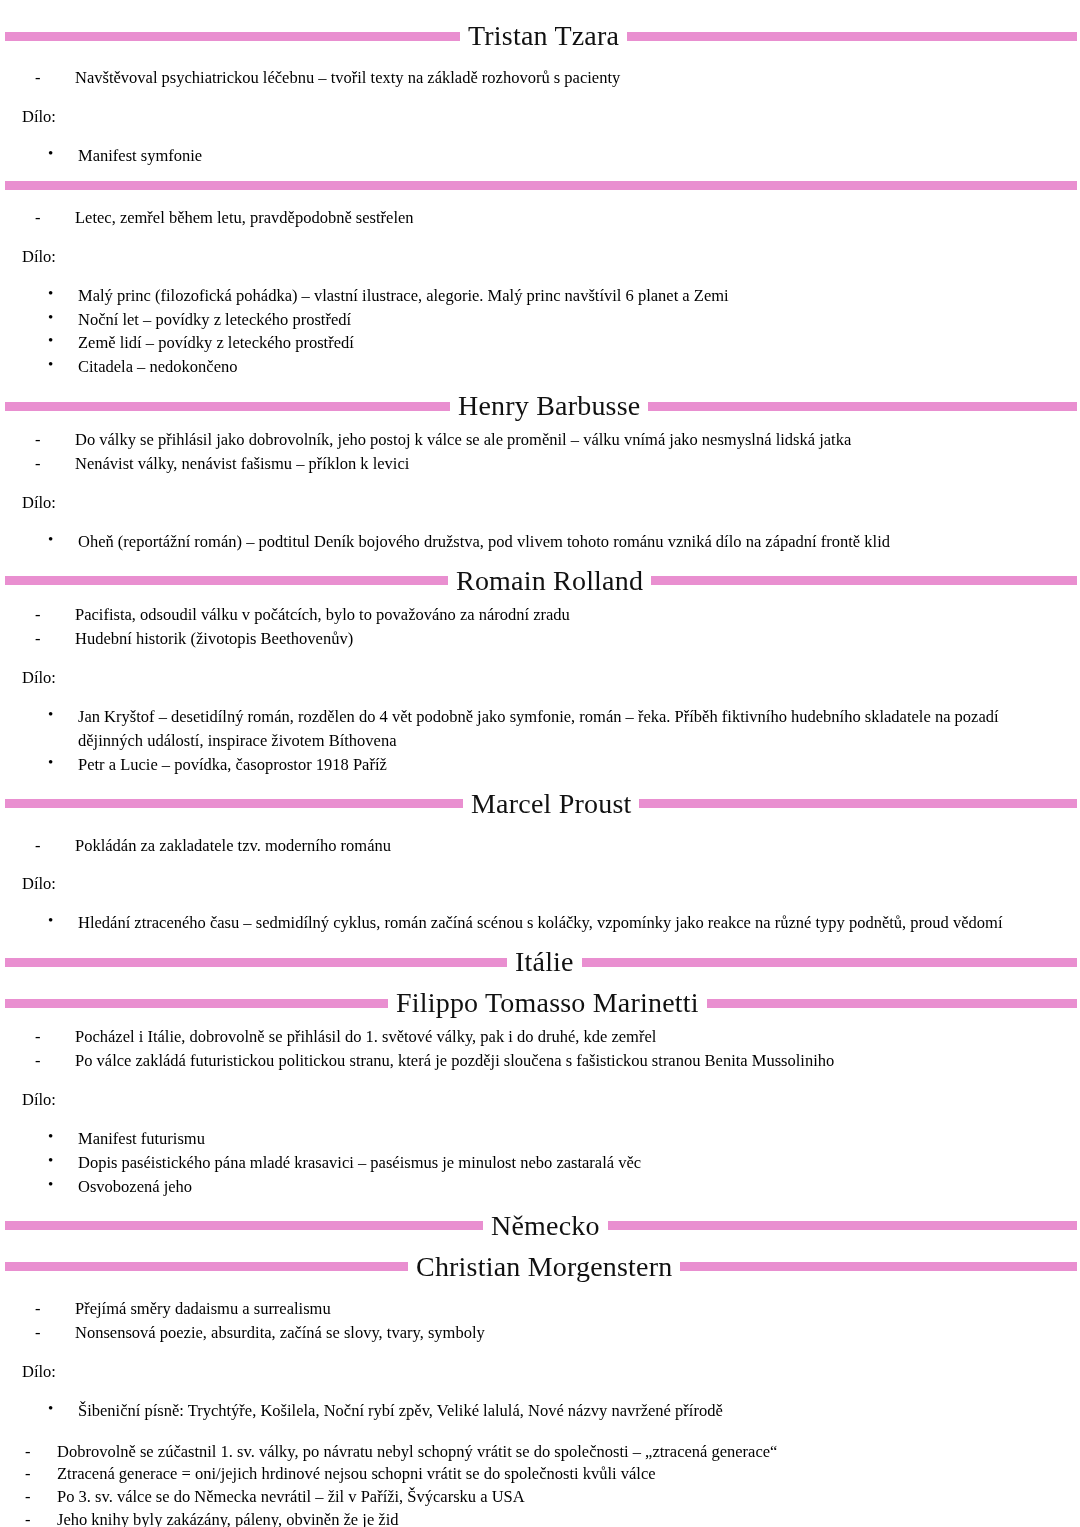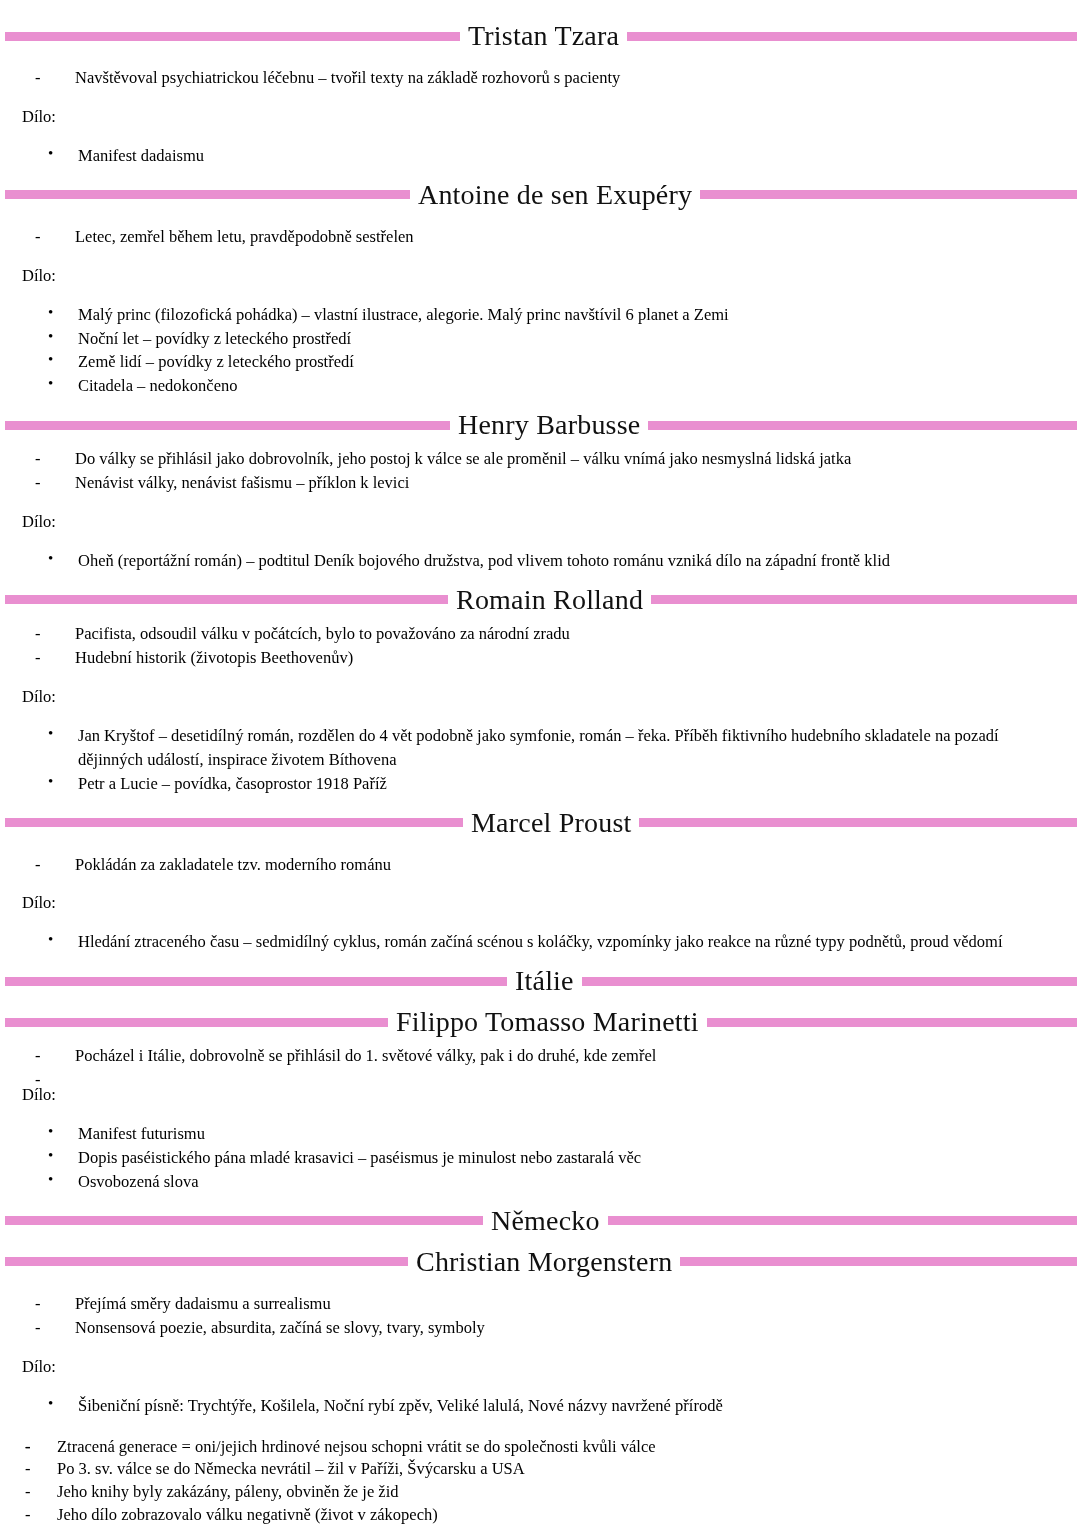--- a/index.html
+++ b/index.html
@@ -134,28 +134,27 @@
   </div>
   <div class="section">
     <div class="sp-2"></div>
     <div class="dash-list">
       <p class="dash-item"><span class="marker">-</span><span>Navštěvoval psychiatrickou léčebnu – tvořil texty na základě rozhovorů s pacienty</span></p>
     </div>
     <div class="sp-1"></div>
     <p class="dilo-label">Dílo:</p>
     <div class="sp-1"></div>
     <div class="bullet-list">
-      <p class="bullet-item"><span class="marker">•</span><span>Manifest dadaismu</span></p>
+      <p class="bullet-item"><span class="marker">•</span><span>Manifest symfonie</span></p>
     </div>
     <div class="sp-5"></div>
   </div>
 
   <div class="heading" data-hw="exupery">
     <span class="rule rule-left"></span>
-    <span class="htitle">Antoine de sen Exupéry</span>
     <span class="rule rule-right"></span>
   </div>
   <div class="section">
     <div class="sp-2"></div>
     <div class="dash-list">
       <p class="dash-item"><span class="marker">-</span><span>Letec, zemřel během letu, pravděpodobně sestřelen</span></p>
     </div>
     <div class="sp-1"></div>
     <p class="dilo-label">Dílo:</p>
     <div class="sp-1"></div>
@@ -237,29 +236,29 @@
 
   <div class="heading" data-hw="marinetti">
     <span class="rule rule-left"></span>
     <span class="htitle">Filippo Tomasso Marinetti</span>
     <span class="rule rule-right"></span>
   </div>
   <div class="section">
     <div class="sp-3"></div>
     <div class="dash-list">
       <p class="dash-item"><span class="marker">-</span><span>Pocházel i Itálie, dobrovolně se přihlásil do 1. světové války, pak i do druhé, kde zemřel</span></p>
-      <p class="dash-item"><span class="marker">-</span></p>
+      <p class="dash-item"><span class="marker">-</span><span>Po válce zakládá futuristickou politickou stranu, která je později sloučena s fašistickou stranou Benita Mussoliniho</span></p>
     </div>
     <div class="sp-1"></div>
     <p class="dilo-label">Dílo:</p>
     <div class="sp-1"></div>
     <div class="bullet-list">
       <p class="bullet-item"><span class="marker">•</span><span>Manifest futurismu</span></p>
       <p class="bullet-item"><span class="marker">•</span><span>Dopis paséistického pána mladé krasavici – paséismus je minulost nebo zastaralá věc</span></p>
-      <p class="bullet-item"><span class="marker">•</span><span>Osvobozená slova</span></p>
+      <p class="bullet-item"><span class="marker">•</span><span>Osvobozená jeho</span></p>
     </div>
     <div class="sp-5"></div>
   </div>
 
   <div class="heading" data-hw="nemecko">
     <span class="rule rule-left"></span>
     <span class="htitle">Německo</span>
     <span class="rule rule-right"></span>
   </div>
   <div class="sp-5"></div>
@@ -280,21 +279,21 @@
     <div class="sp-1"></div>
     <div class="bullet-list">
       <p class="bullet-item"><span class="marker">•</span><span>Šibeniční písně: Trychtýře, Košilela, Noční rybí zpěv, Veliké lalulá, Nové názvy navržené přírodě</span></p>
     </div>
     <div class="sp-5"></div>
   </div>
 
   <div class="section tight">
     <div class="sp-4"></div>
     <div class="dash-list">
-      <p class="dash-item"><span class="marker">-</span></p>
+      <p class="dash-item"><span class="marker">-</span><span>Dobrovolně se zúčastnil 1. sv. války, po návratu nebyl schopný vrátit se do společnosti – „ztracená generace“</span></p>
       <p class="dash-item"><span class="marker">-</span><span>Ztracená generace = oni/jejich hrdinové nejsou schopni vrátit se do společnosti kvůli válce</span></p>
       <p class="dash-item"><span class="marker">-</span><span>Po 3. sv. válce se do Německa nevrátil – žil v Paříži, Švýcarsku a USA</span></p>
       <p class="dash-item"><span class="marker">-</span><span>Jeho knihy byly zakázány, páleny, obviněn že je žid</span></p>
       <p class="dash-item"><span class="marker">-</span><span>Jeho dílo zobrazovalo válku negativně (život v zákopech)</span></p>
     </div>
   </div>
 
 </div>
 
 </body></html>

